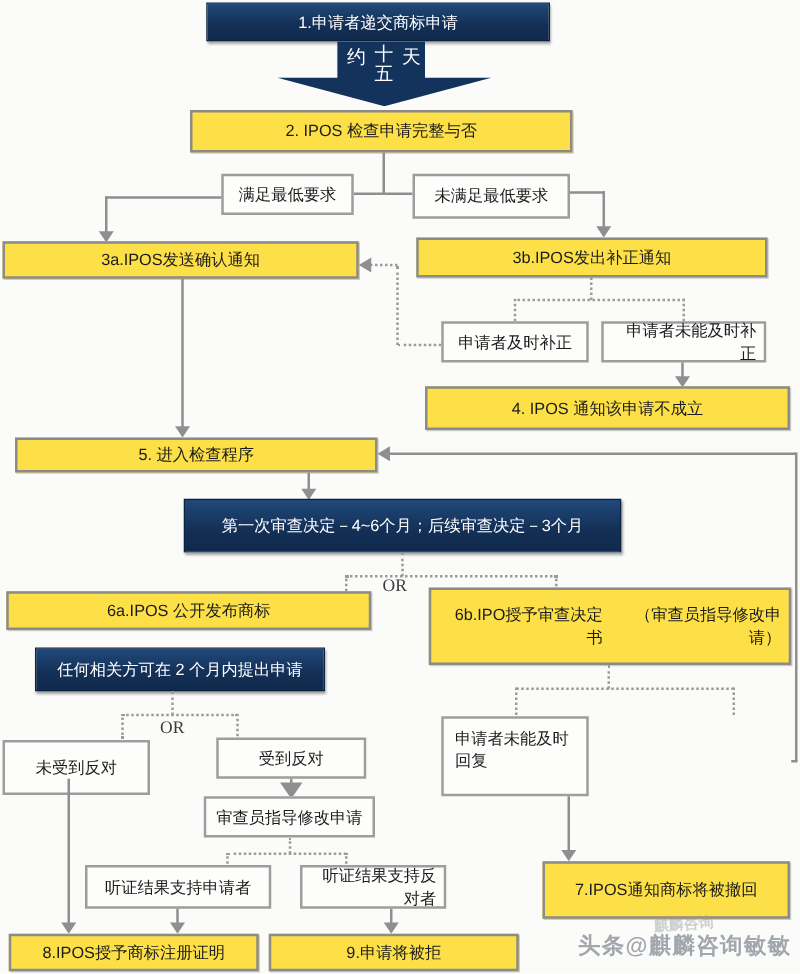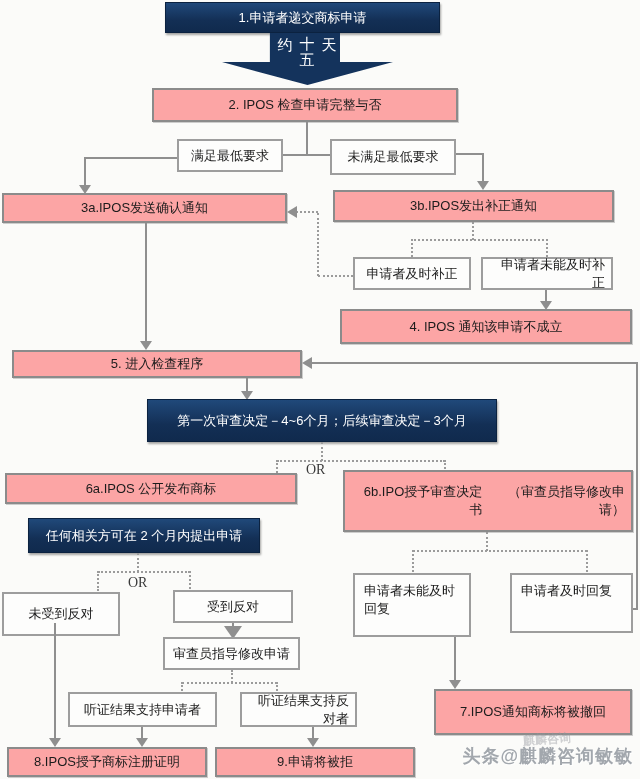--- a/index.html
+++ b/index.html
@@ -1,20 +1,20 @@
 <!DOCTYPE html>
 <html><head>
 <meta charset="utf-8">
 <style>
   html,body{margin:0;padding:0;}
   body{font-family:"Liberation Sans","DejaVu Sans",sans-serif;}
   #canvas{position:relative;width:640px;height:779px;background:#fbfbf9;overflow:hidden;}
   .box{position:absolute;box-sizing:border-box;display:flex;align-items:center;justify-content:center;
        text-align:right;font-size:13px;line-height:1.35;color:#1c1c1c;padding:2px 6px;}
-  .gray{background:#fca5a5;border:2px solid #8b8b8b;box-shadow:1px 1px 0 rgba(0,0,0,.18);}
+  .gray{background:#fde047;border:2px solid #8b8b8b;box-shadow:1px 1px 0 rgba(0,0,0,.18);}
   .navy{background:linear-gradient(180deg,#20497a 0%,#132f55 60%,#102a4d 100%);
         border:1px solid #0b2240;color:#fff;box-shadow:1px 2px 2px rgba(0,0,0,.35);}
   .white{background:#fdfdfc;border:2px solid #9d9d9d;}
   .tl{justify-content:flex-start;align-items:flex-start;text-align:left;padding:7px 9px;}
   .hline,.vline{position:absolute;background:#8f8f8f;}
   .hline{height:2px;} .vline{width:2px;}
   .hdot{position:absolute;border-top:2px dotted #9b9b9b;height:0;}
   .vdot{position:absolute;border-left:2px dotted #9b9b9b;width:0;}
   .arr-down{position:absolute;width:0;height:0;border-left:6px solid transparent;
             border-right:6px solid transparent;border-top:9px solid #8f8f8f;}
@@ -113,21 +113,20 @@
   </div>
 
   <div class="box navy" style="left:28px;top:518px;width:232px;height:35px;">任何相关方可在 2 个月内提出申请</div>
 
   <div class="vdot" style="left:486px;top:532px;height:19px;"></div>
   <div class="hdot" style="left:413px;top:550px;width:174px;"></div>
   <div class="vdot" style="left:412px;top:550px;height:22px;"></div>
   <div class="vdot" style="left:586px;top:550px;height:22px;"></div>
 
   <div class="box white tl" style="left:353px;top:573px;width:118px;height:64px;">申请者未能及时回复</div>
-  <div class="box white tl" style="left:510px;top:573px;width:123px;height:60px;">申请者及时回复</div>
 
   <div class="vdot" style="left:137px;top:553px;height:19px;"></div>
   <div class="hdot" style="left:98px;top:571px;width:92px;"></div>
   <div class="vdot" style="left:97px;top:571px;height:20px;"></div>
   <div class="vdot" style="left:189px;top:571px;height:18px;"></div>
   <div class="or" style="left:128px;top:575px;">OR</div>
 
   <div class="box white" style="left:2px;top:592px;width:118px;height:44px;">未受到反对</div>
   <div class="box white" style="left:173px;top:590px;width:120px;height:33px;">受到反对</div>
 

